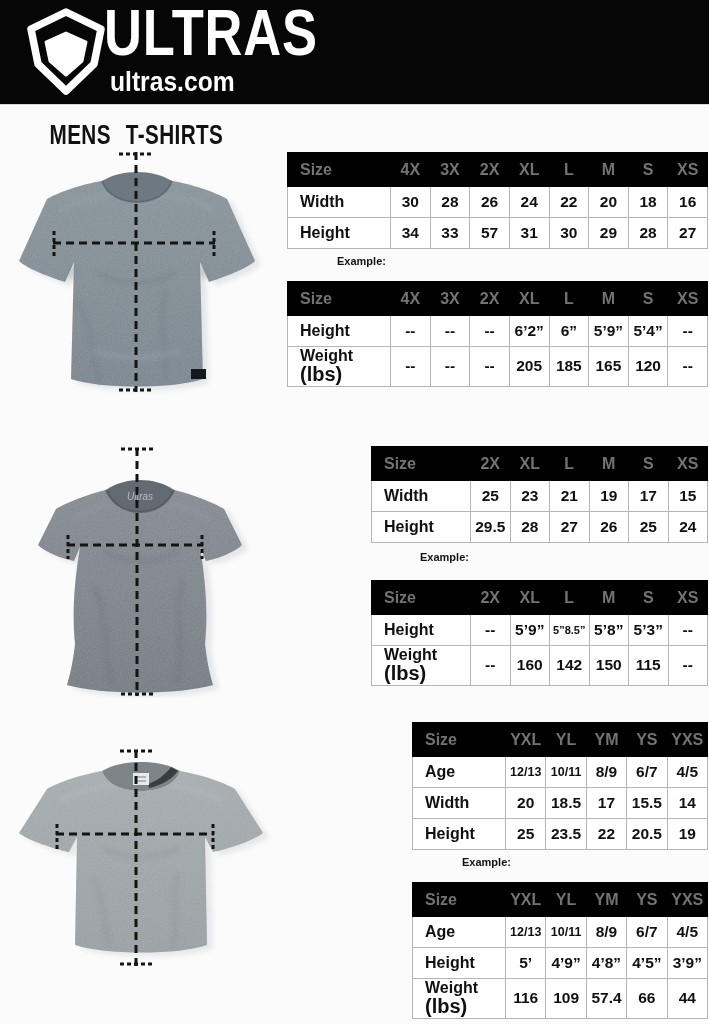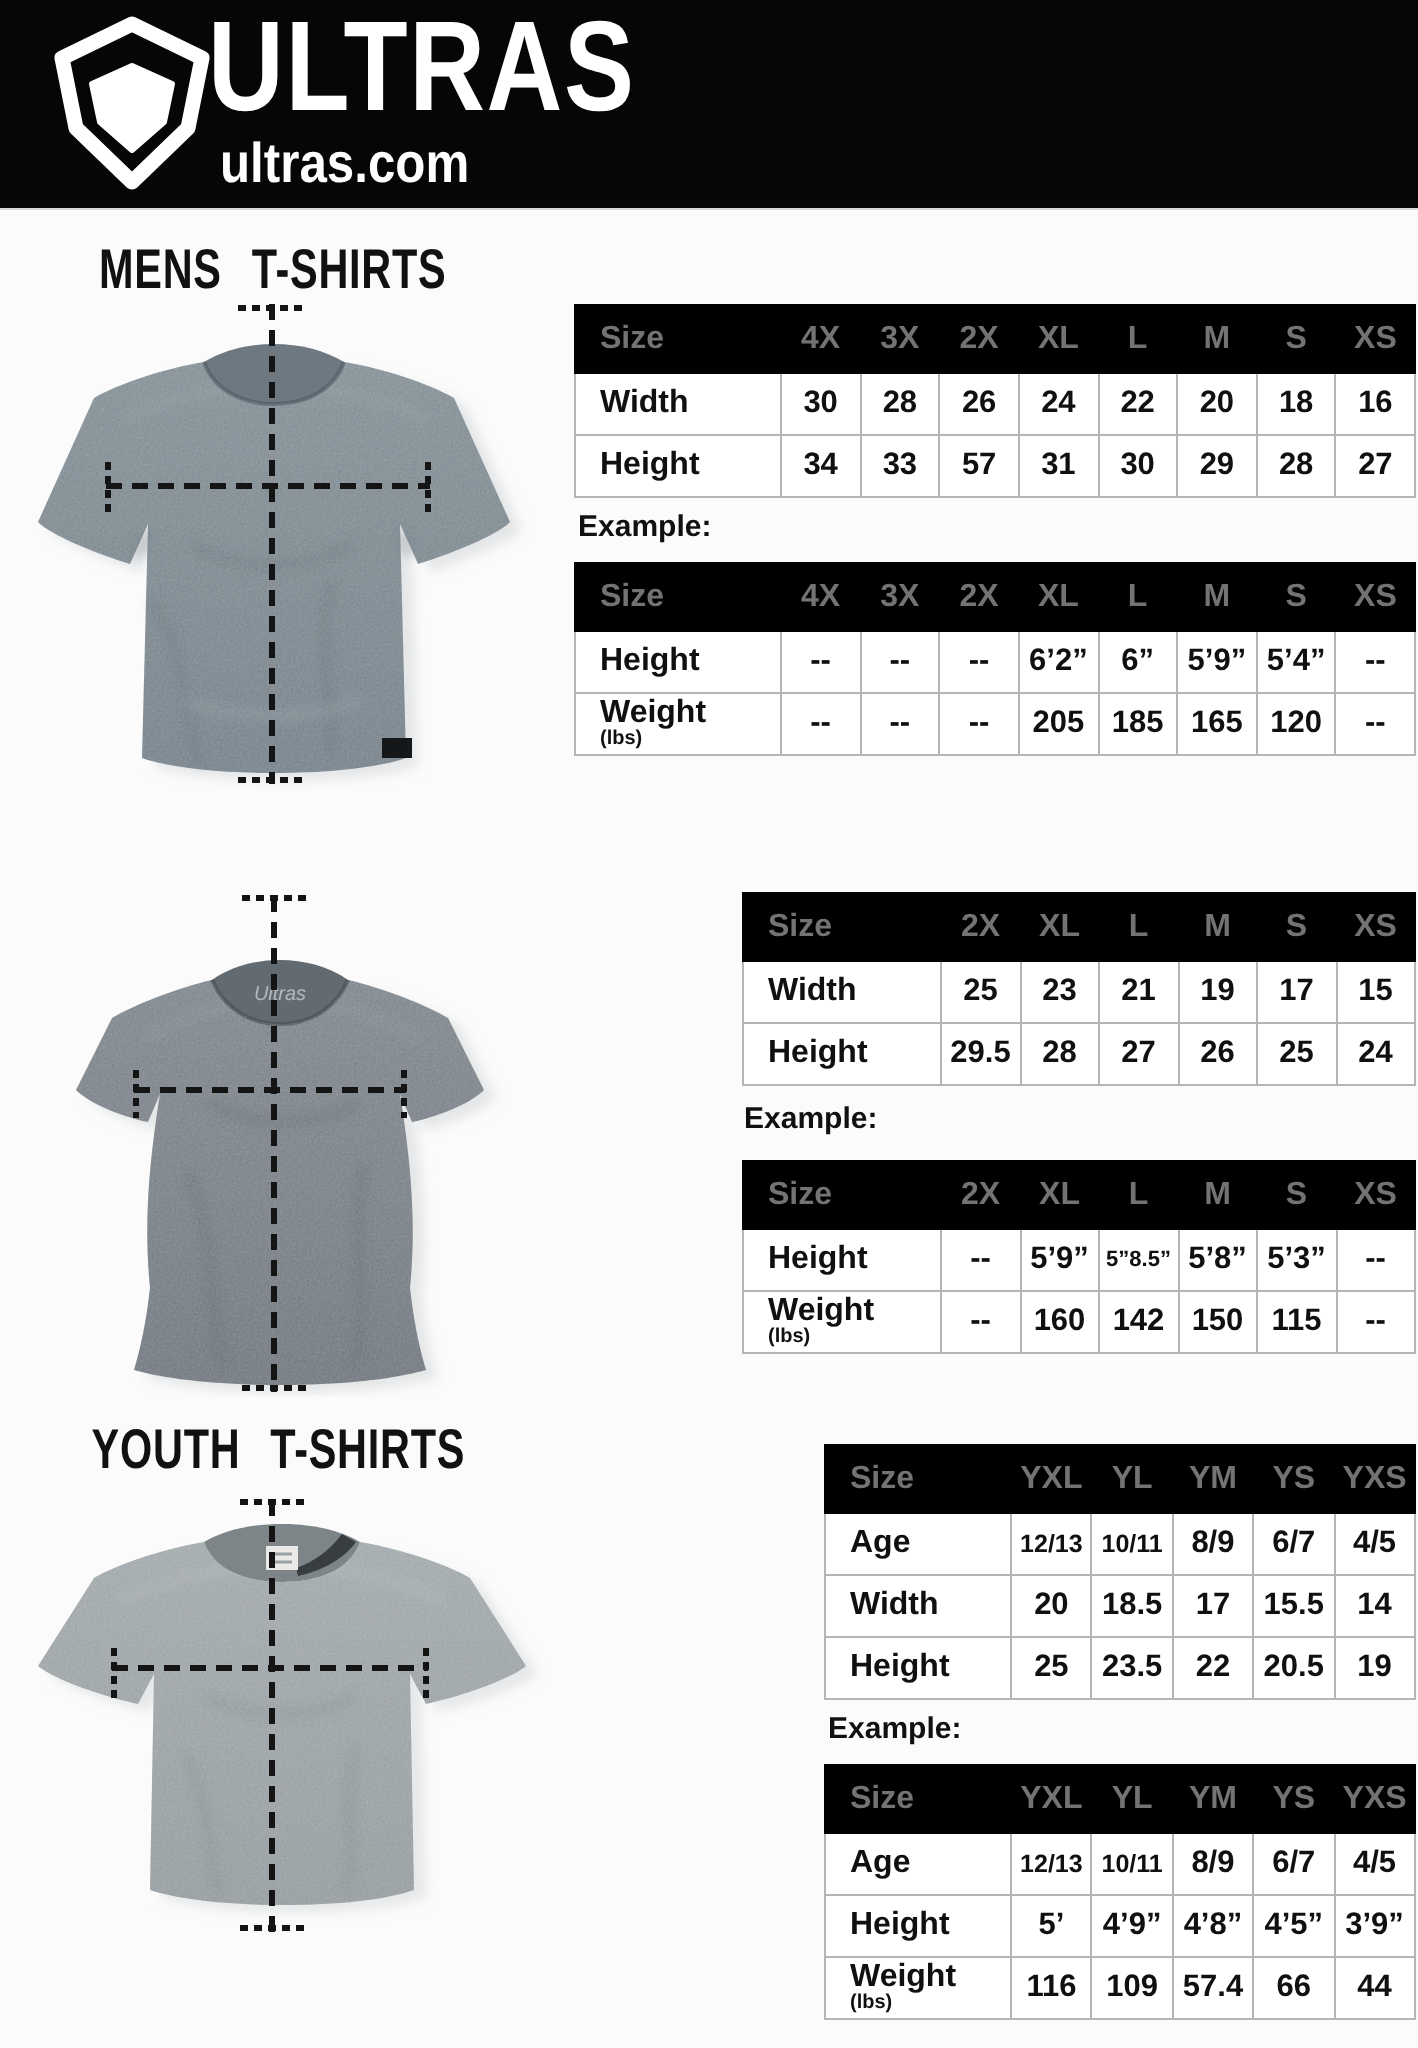--- a/index.html
+++ b/index.html
@@ -18,21 +18,21 @@
 
   
   .sec-title{position:absolute;text-align:center;font-weight:bold;color:#111;
              font-size:28px;white-space:nowrap;}
   .sec-title .condense{display:inline-block;transform:scaleX(0.74);transform-origin:center top;
              word-spacing:12px;letter-spacing:0.5px;}
   #title-mens{left:0;top:119px;width:272px;}
   #title-womens{left:0;top:412px;width:278px;}
   #title-youth{left:0;top:709px;width:278px;}
 
-  .example-label{position:absolute;font-size:15px;font-weight:bold;color:#111;}
+  .example-label{position:absolute;font-size:11px;font-weight:bold;color:#111;margin-left:48px;}
   #ex-mens{left:289px;top:255px;}
   #ex-womens{left:372px;top:551px;}
   #ex-youth{left:414px;top:856px;}
 
   
   .tablebox{position:absolute;}
   #mens-t1{left:287px;top:152px;width:421px;--c1:90px;}
   #mens-t2{left:287px;top:281px;width:421px;--c1:90px;}
   #womens-t1{left:371px;top:446px;width:337px;--c1:86px;}
   #womens-t2{left:371px;top:580px;width:337px;--c1:86px;}
@@ -40,21 +40,21 @@
   #youth-t2{left:412px;top:882px;width:296px;--c1:80px;}
 
   table.sz{border-collapse:collapse;width:100%;table-layout:fixed;background:#fff;}
   .sz th{background:#000;color:#737373;border:1px solid #000;font-size:16px;font-weight:bold;
          height:33px;text-align:center;padding:0;}
   .sz th.lbl{text-align:left;padding-left:12px;width:var(--c1,90px);}
   .sz td{border:1px solid #b5b5b5;font-size:15.5px;font-weight:bold;text-align:center;
          height:30px;color:#101010;padding:0;}
   .sz td.lbl{text-align:left;padding-left:12px;font-size:16px;}
   .sz td.lbl div{line-height:1.08;}
-  .sz td.lbl .sub{font-size:10px;}
+  .sz td.lbl .sub{font-size:20px;}
   .sz td.sm{font-size:12.5px;}
   .sz td.xs{font-size:11px;text-align:center;}
 
   
   .tee{position:absolute;}
   #tee-mens{left:6px;top:150px;width:262px;height:246px;}
   #tee-womens{left:14px;top:446px;width:252px;height:252px;}
   #tee-youth{left:8px;top:748px;width:266px;height:230px;}
 </style>
 </head>
@@ -66,23 +66,20 @@
     <svg class="logo" viewBox="0 0 84 86">
       <polygon points="42,3 77,20 70,55 42,82 14,55 7,20" fill="none" stroke="#ffffff" stroke-width="7.5" stroke-linejoin="round"></polygon>
       <polygon points="42,24 62,33 58,52 42,66 26,52 22,33" fill="#ffffff" stroke="#ffffff" stroke-width="3" stroke-linejoin="round"></polygon>
     </svg>
     <div class="brand">ULTRAS</div>
     <div class="domain">ultras.com</div>
   </header>
 
   <div class="sec-title" id="title-mens">
     <span class="condense">MENS T-SHIRTS</span>
-  </div>
-  <div class="sec-title" id="title-youth">
-    <span class="condense">YOUTH T-SHIRTS</span>
   </div>
 
   <div class="example-label" id="ex-mens">Example:</div>
   <div class="example-label" id="ex-womens">Example:</div>
   <div class="example-label" id="ex-youth">Example:</div>
 
   <div class="tablebox" id="mens-t1">
       <table class="sz">
         <thead>
           <tr>

